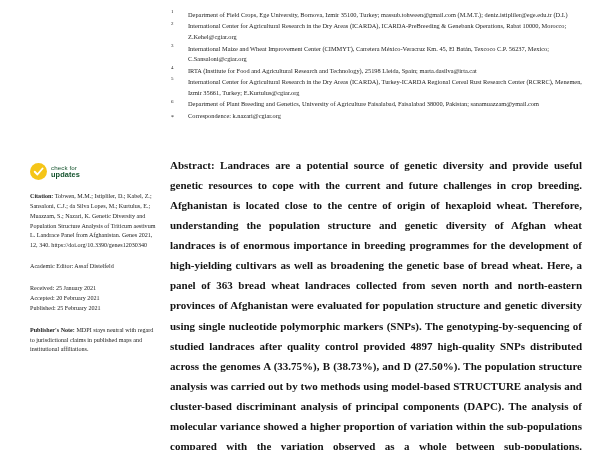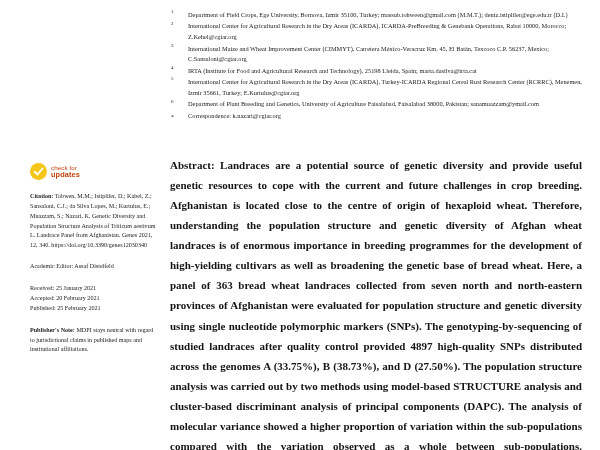--- a/index.html
+++ b/index.html
@@ -40,21 +40,21 @@
     border-radius: 50%;
     background: #f5c518;
     display: flex;
     align-items: center;
     justify-content: center;
   }
   .crossmark-badge svg { display: block; }
   .crossmark-text {
     line-height: 1.02;
     font-family: "Liberation Sans", sans-serif;
-    color: #c2410c;
+    color: #14532d;
   }
   .crossmark-line1 {
     display: block;
     font-size: 6.2px;
     letter-spacing: 0.1px;
   }
   .crossmark-line2 {
     display: block;
     font-size: 7.4px;
     font-weight: bold;

